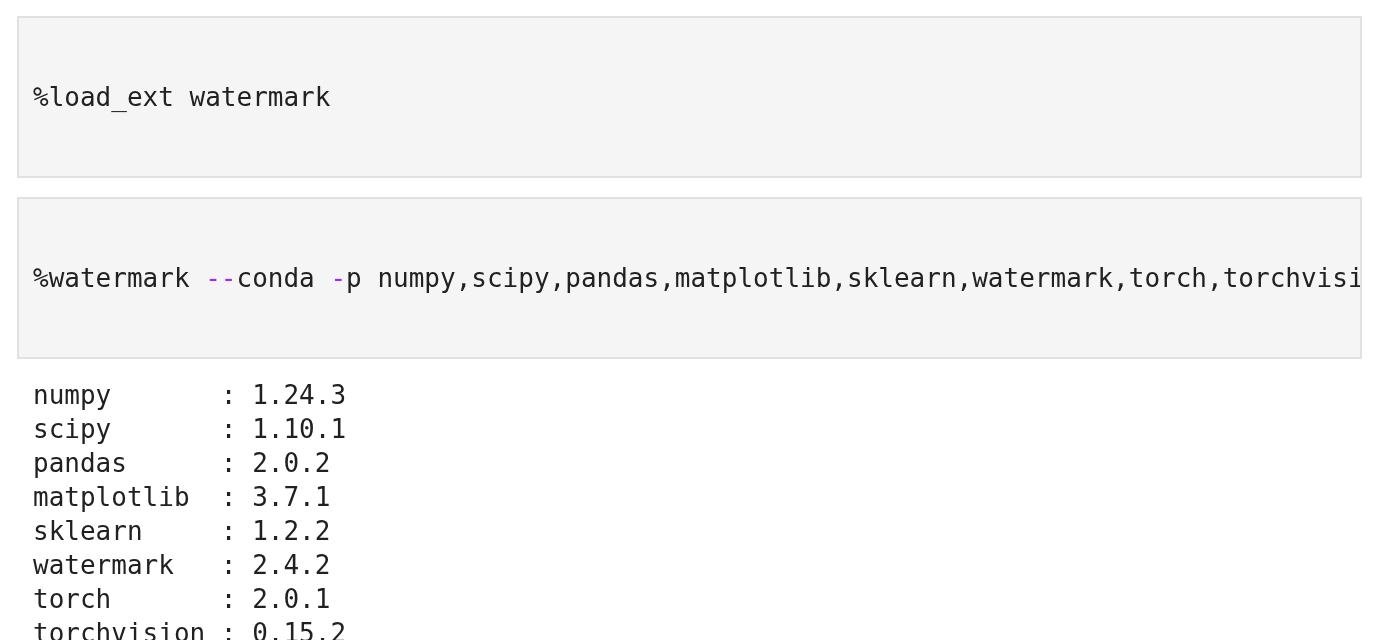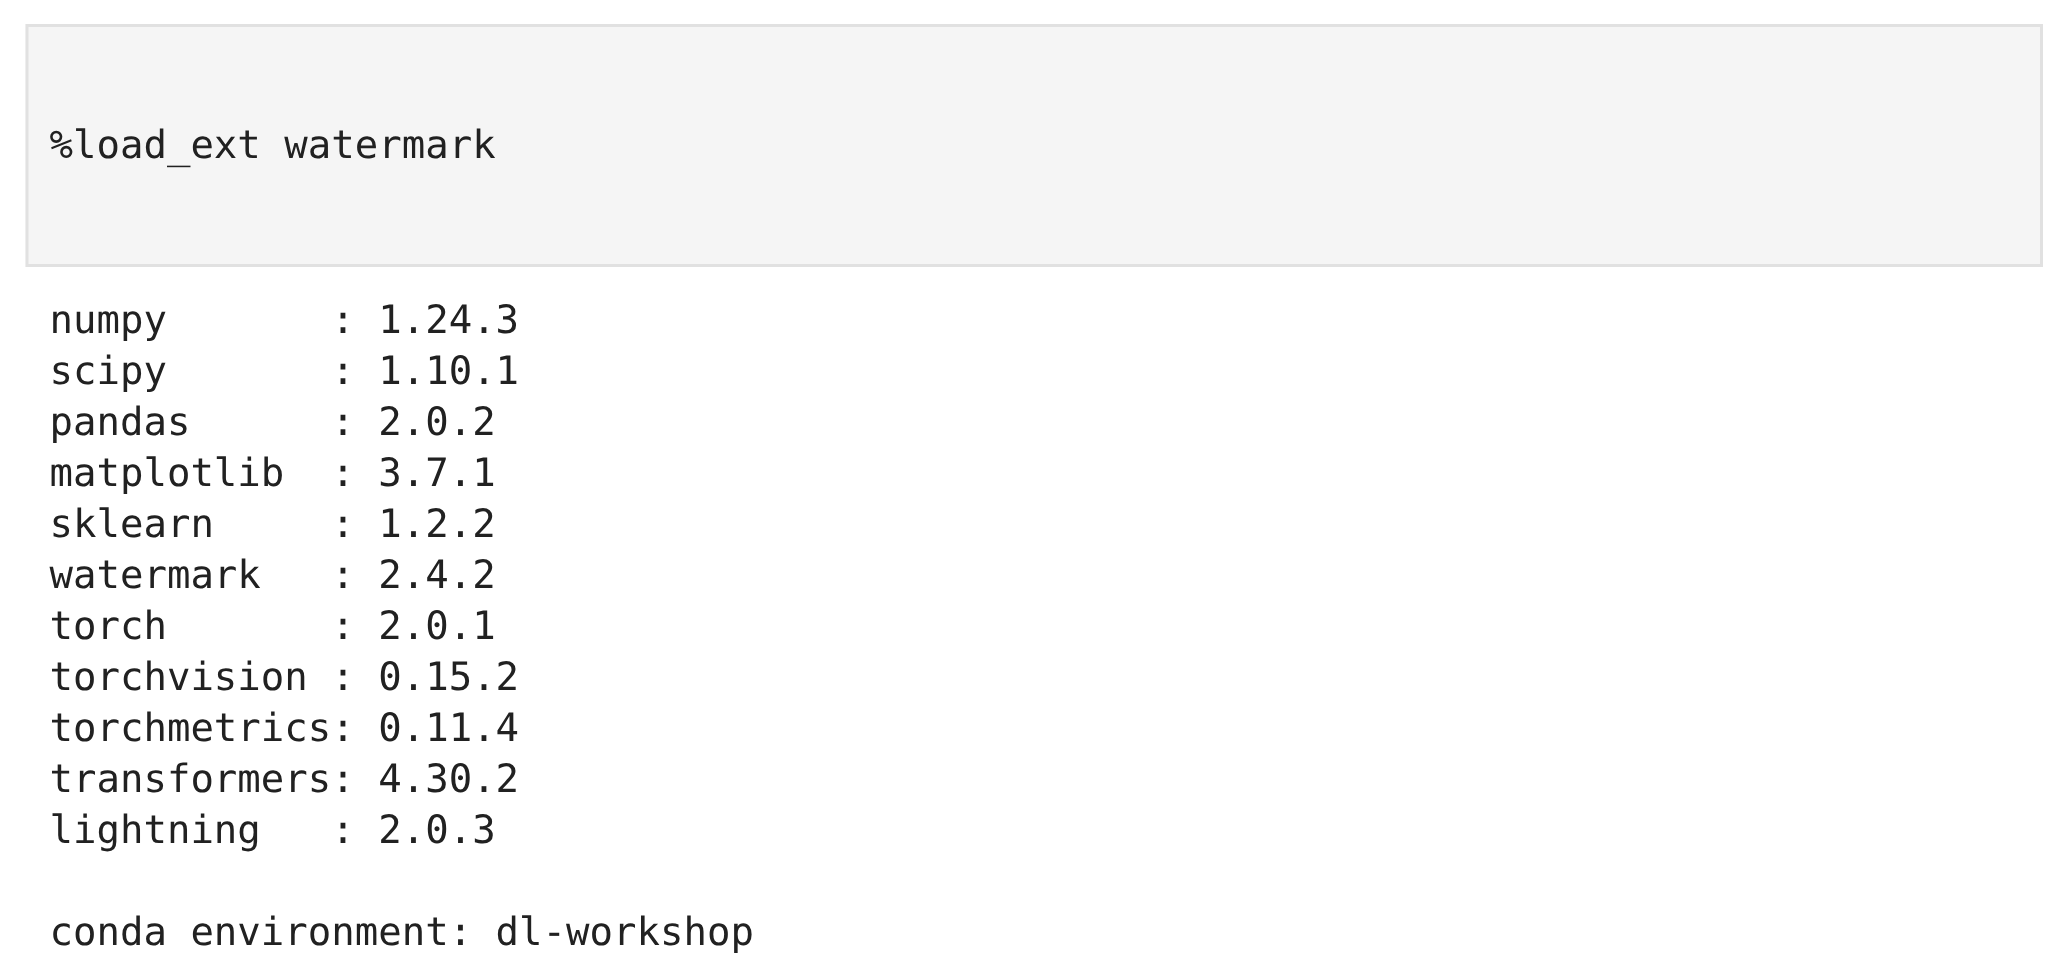--- a/index.html
+++ b/index.html
@@ -52,20 +52,23 @@
 </style>
 </head>
 <body>
 
 <div class="notebook">
 
   <div class="code-cell">
     <span class="code-line">%load_ext watermark</span>
   </div>
 
+  <div class="code-cell">
+    <span class="code-line"><span>%watermark </span><span class="tok-op">--</span><span>conda </span><span class="tok-op">-</span><span>p </span><span>numpy,scipy,pandas,matplotlib,sklearn,watermark,torch,torchvisi</span></span>
+  </div>
 
   <div class="output-area">
     <pre>numpy       : 1.24.3
 scipy       : 1.10.1
 pandas      : 2.0.2
 matplotlib  : 3.7.1
 sklearn     : 1.2.2
 watermark   : 2.4.2
 torch       : 2.0.1
 torchvision : 0.15.2

